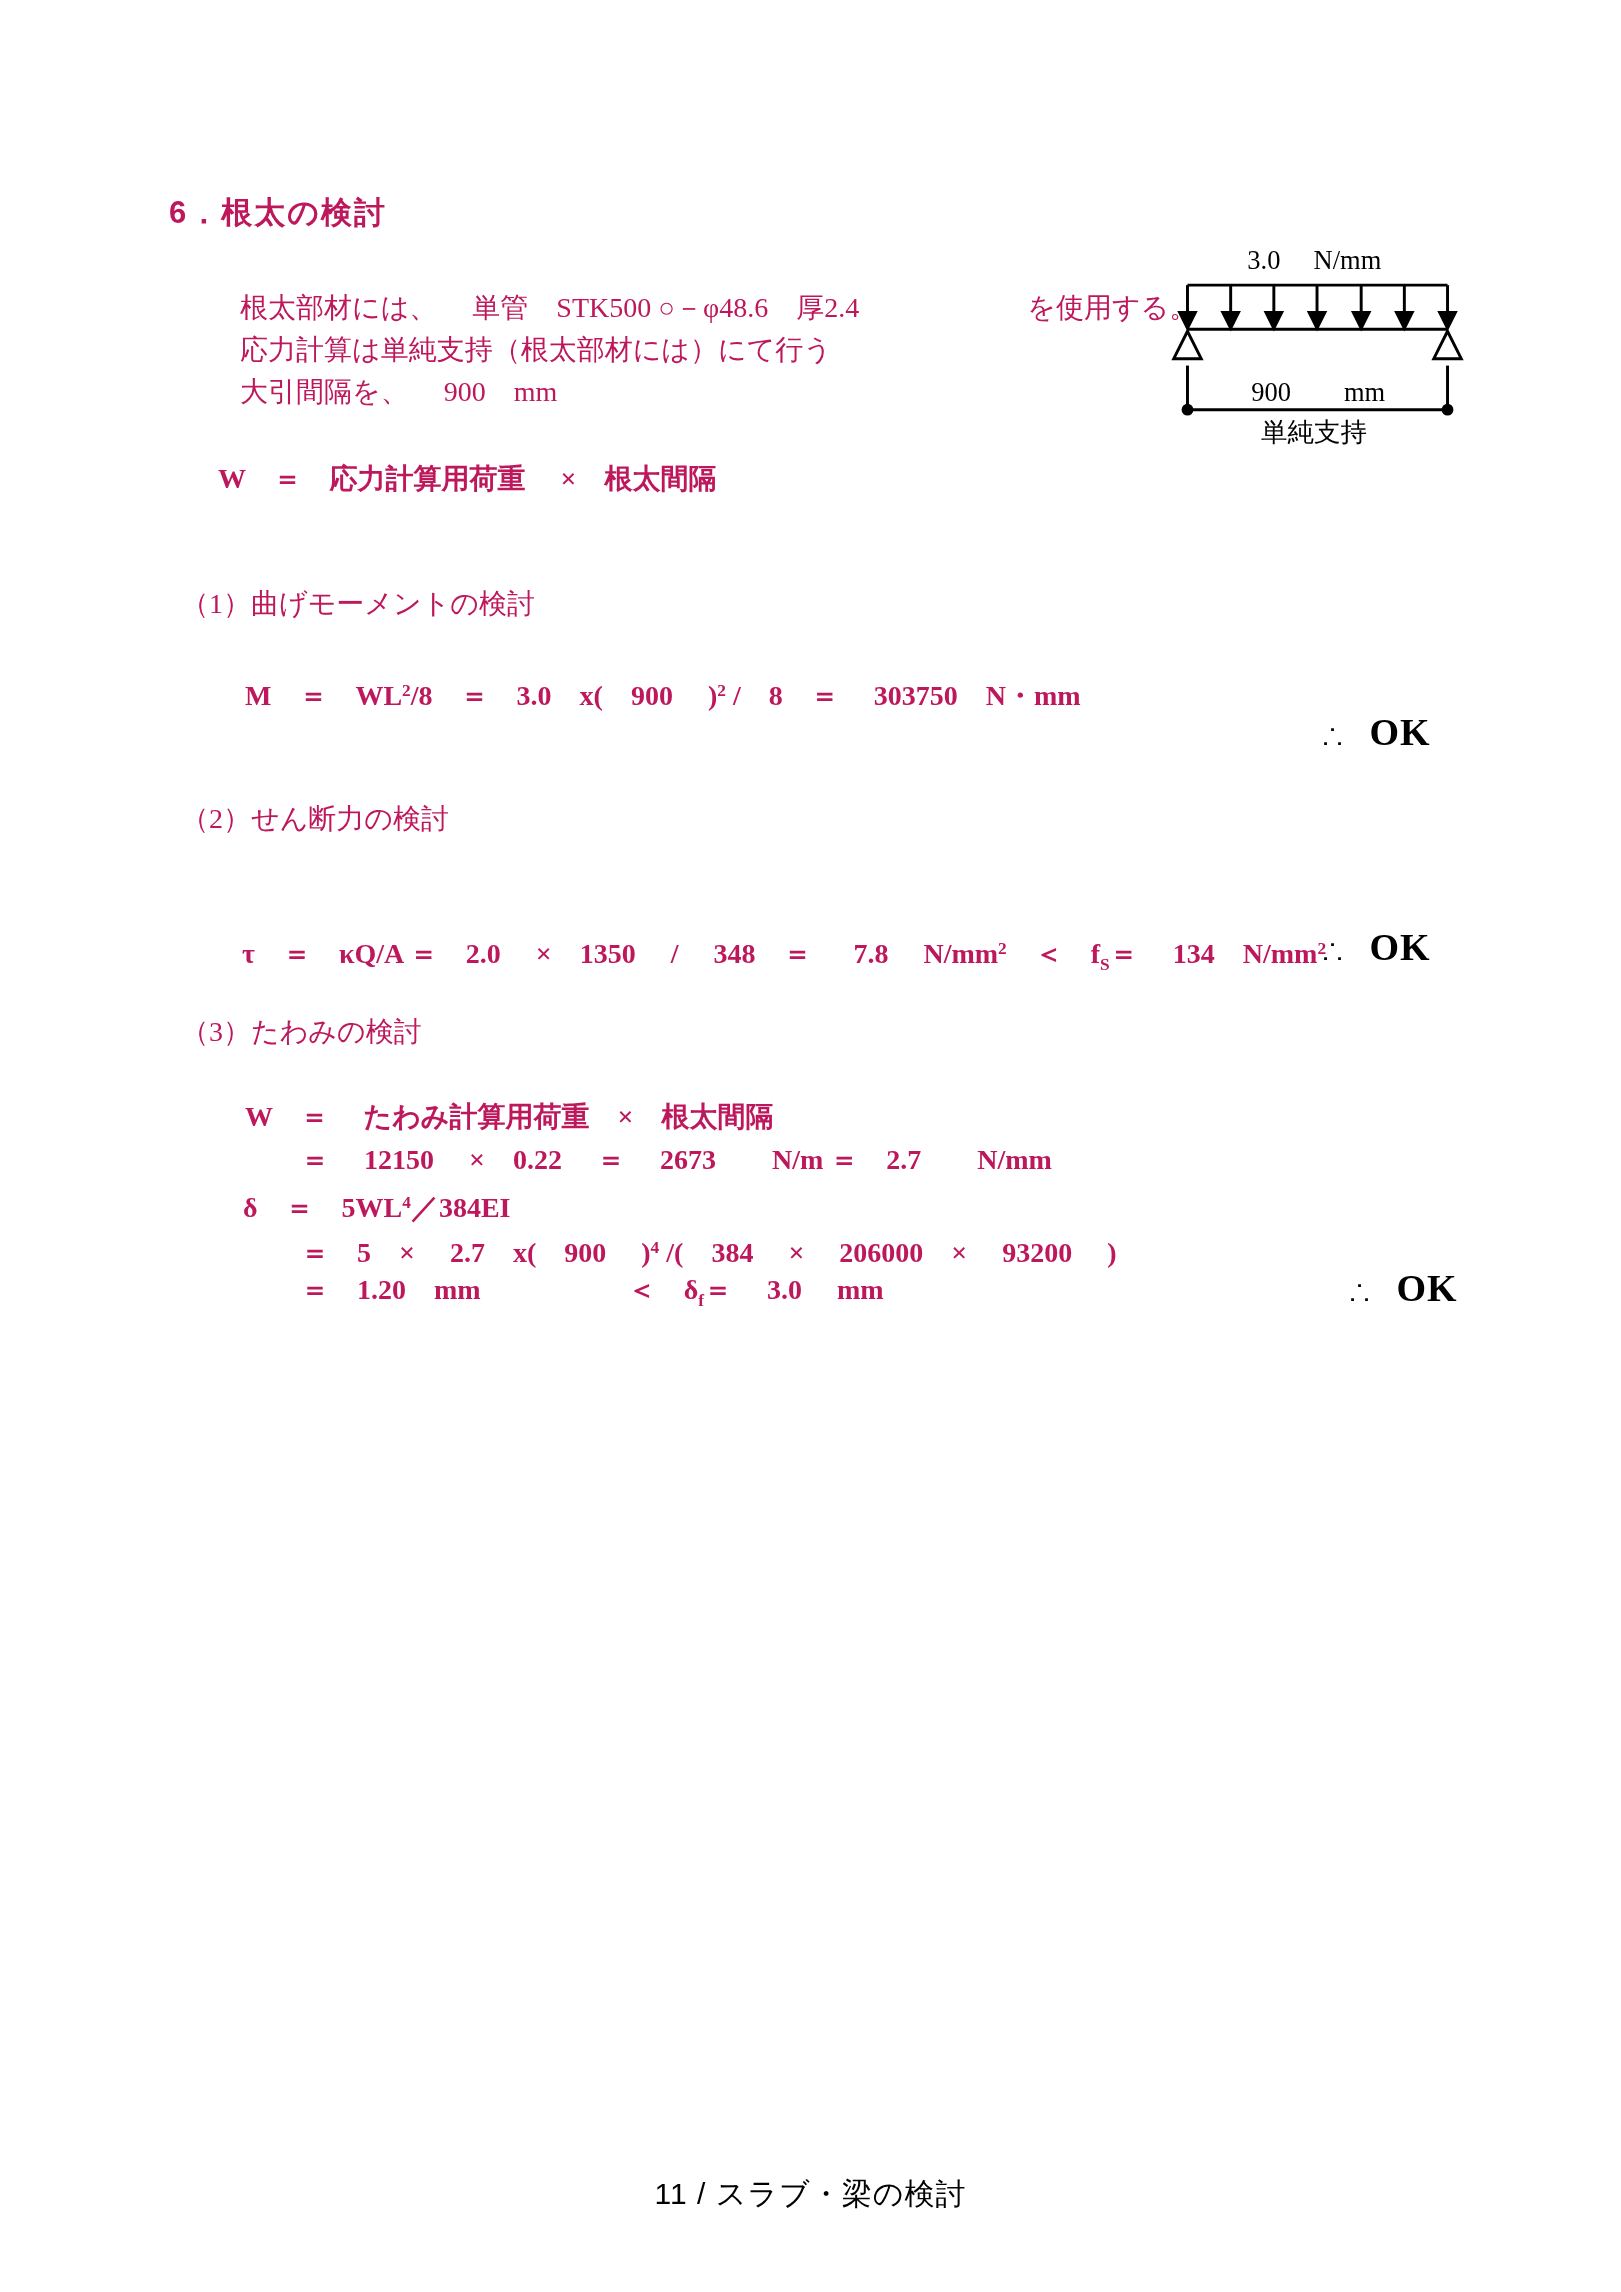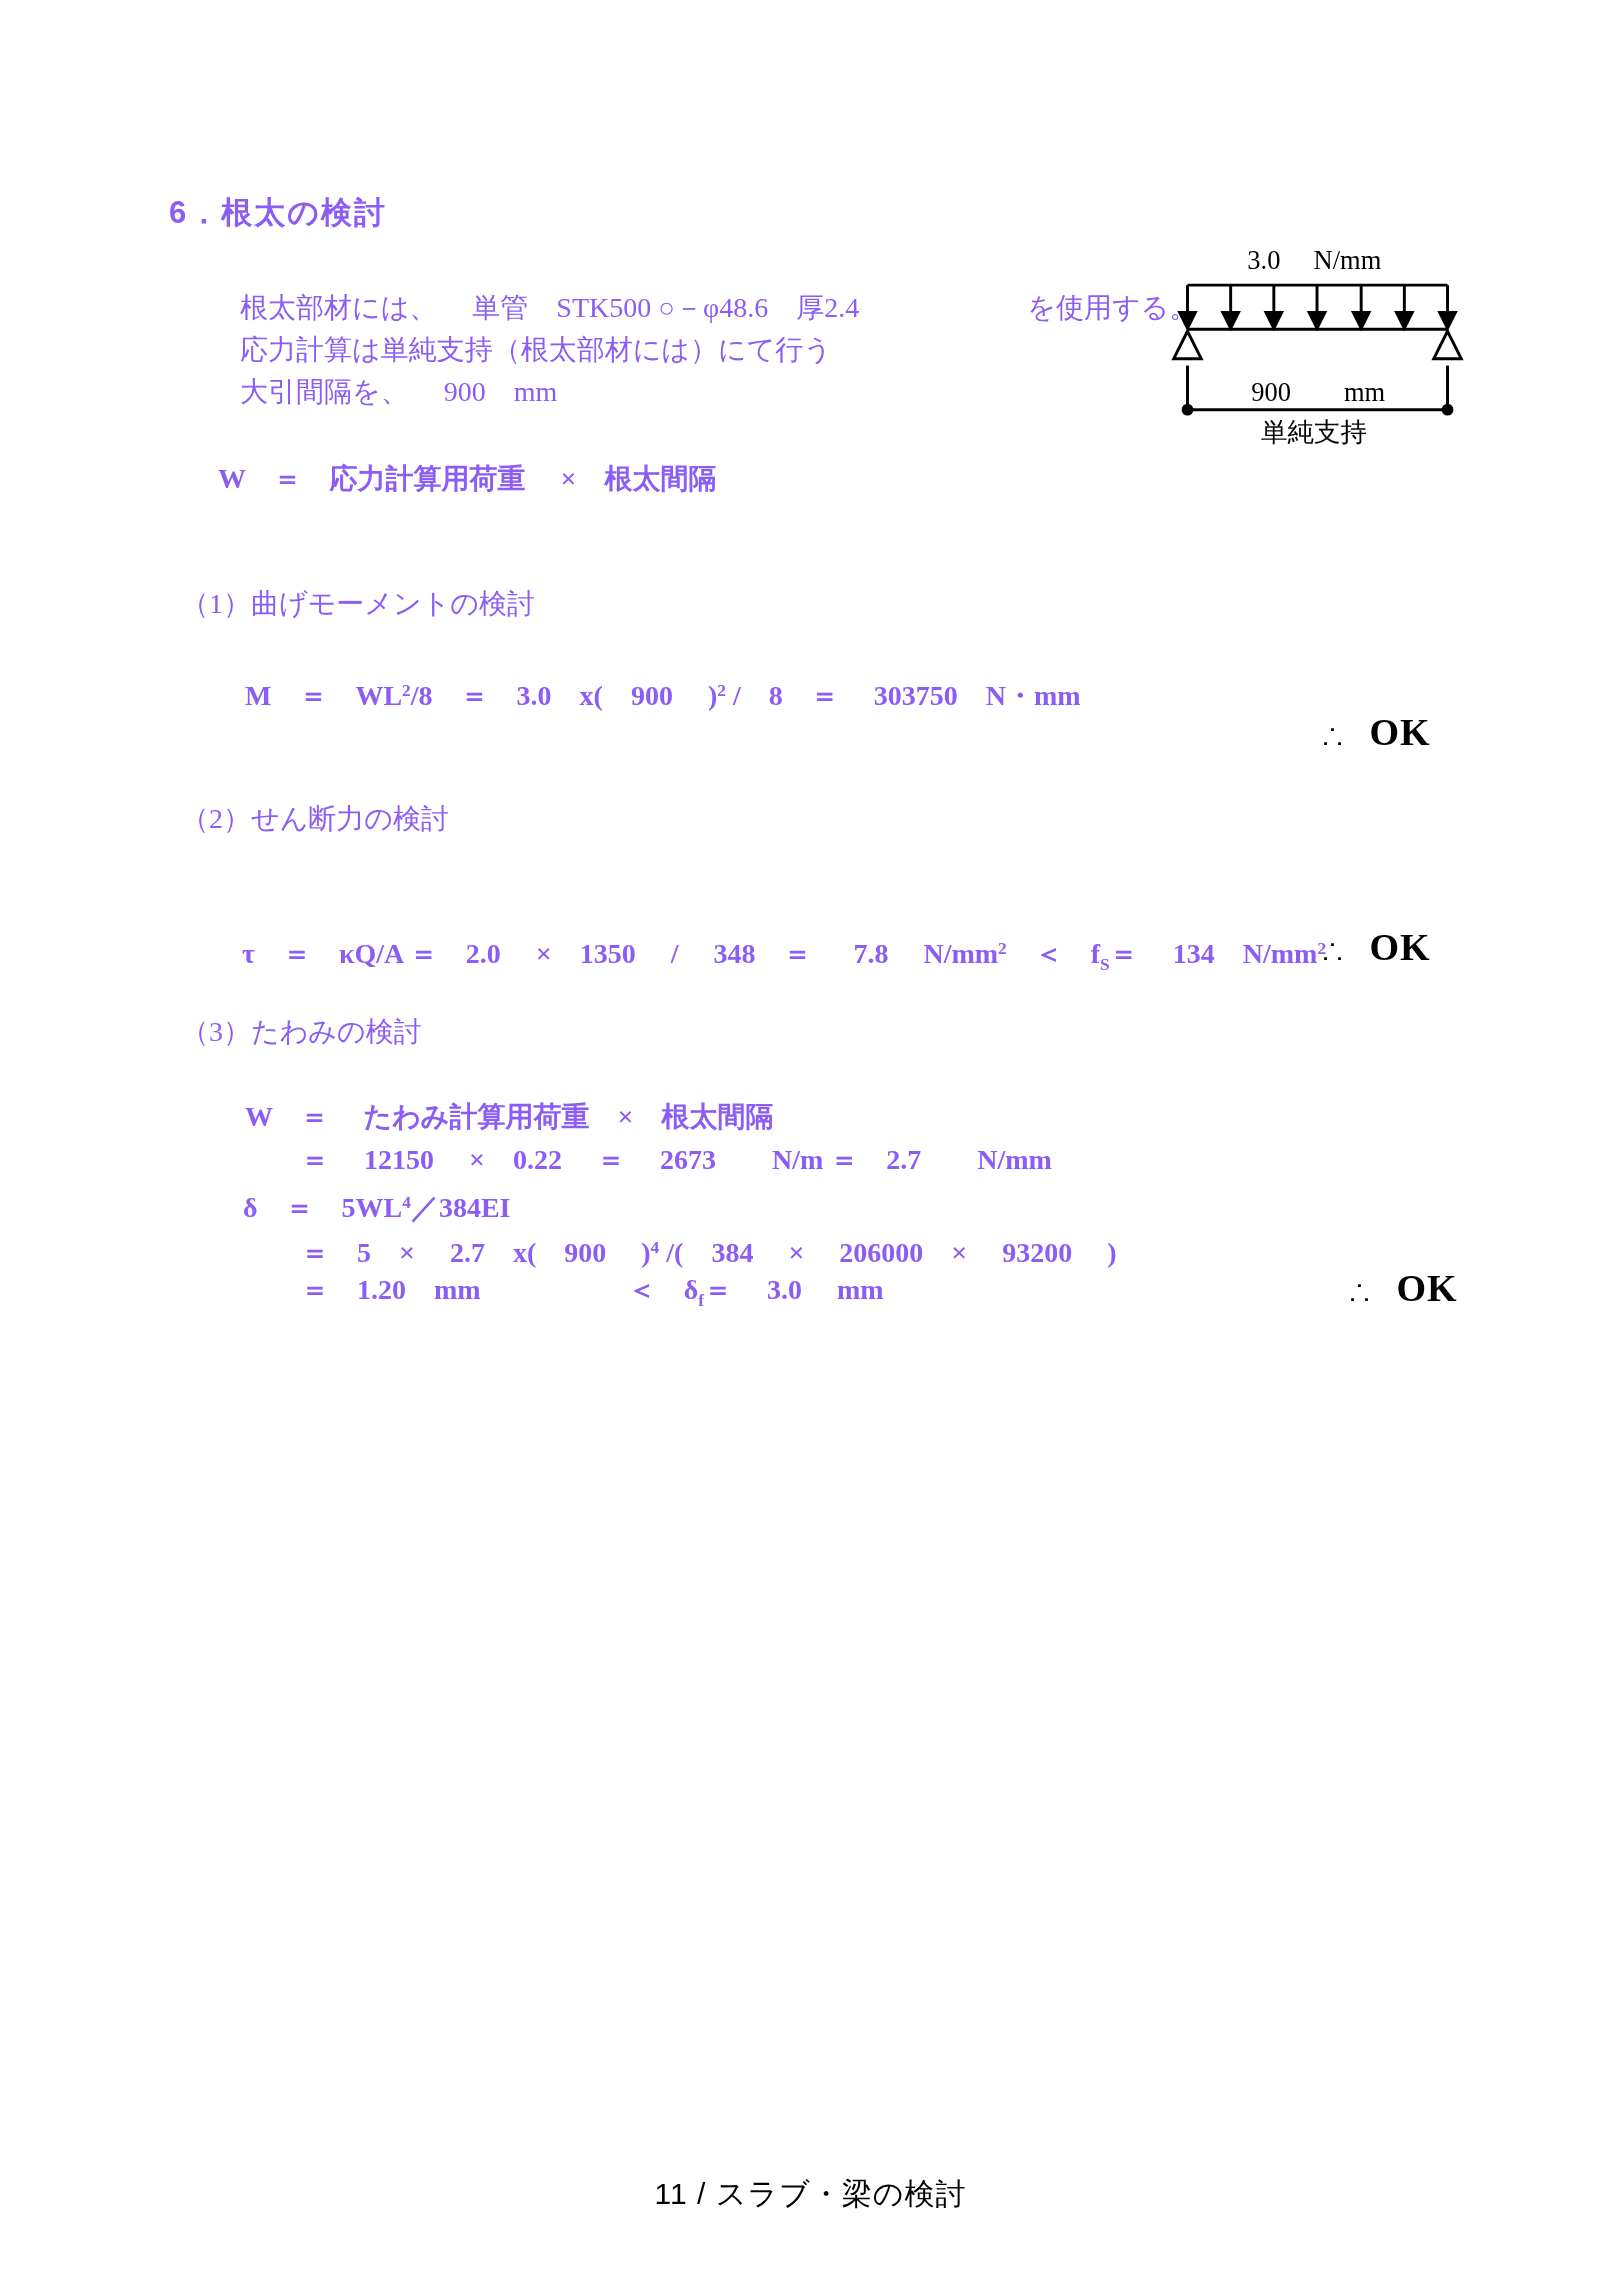--- a/index.html
+++ b/index.html
@@ -3,21 +3,21 @@
 <meta charset="utf-8">
 <style>
   html,body { margin:0; padding:0; background:#ffffff; }
   .page {
     position:relative;
     width:1621px; height:2293px;
     background:#ffffff; color:#000;
     font-family:"Liberation Serif","DejaVu Serif",serif;
     overflow:hidden;
   }
-  .t { position:absolute; white-space:pre; font-size:28px; line-height:33px; color:#8b5cf6; }
+  .t { position:absolute; white-space:pre; font-size:28px; line-height:33px; color:#be185d; }
   .title {
     font-family:"Liberation Sans","DejaVu Sans",sans-serif;
     font-weight:bold; font-size:31px; letter-spacing:2px;
   }
   .heading { font-size:28px; }
   .eq { font-size:28px;font-weight:bold; }
   .sup { font-size:0.62em; vertical-align:8.8px; }
   .sub { font-size:0.62em; vertical-align:-6.9px; }
   .ok { position:absolute; display:flex; align-items:baseline; gap:25.5px; }
   .ok .therefore { font-size:29px; }

